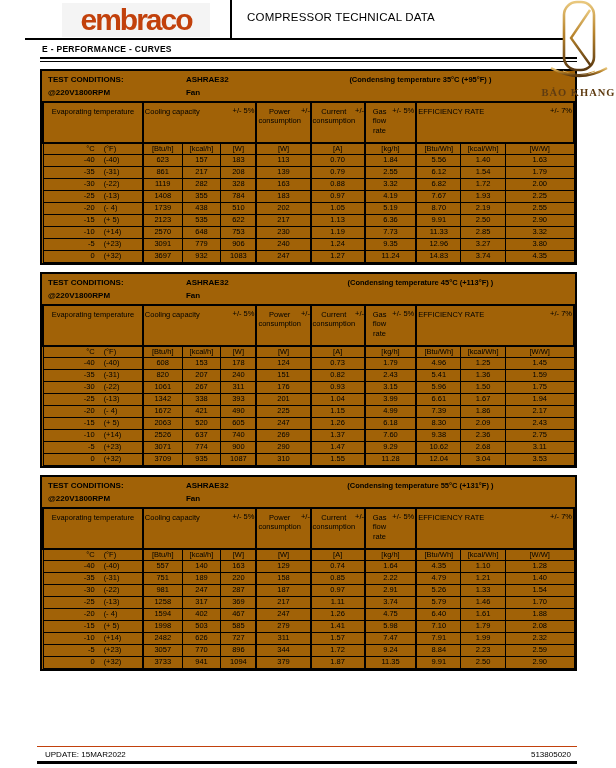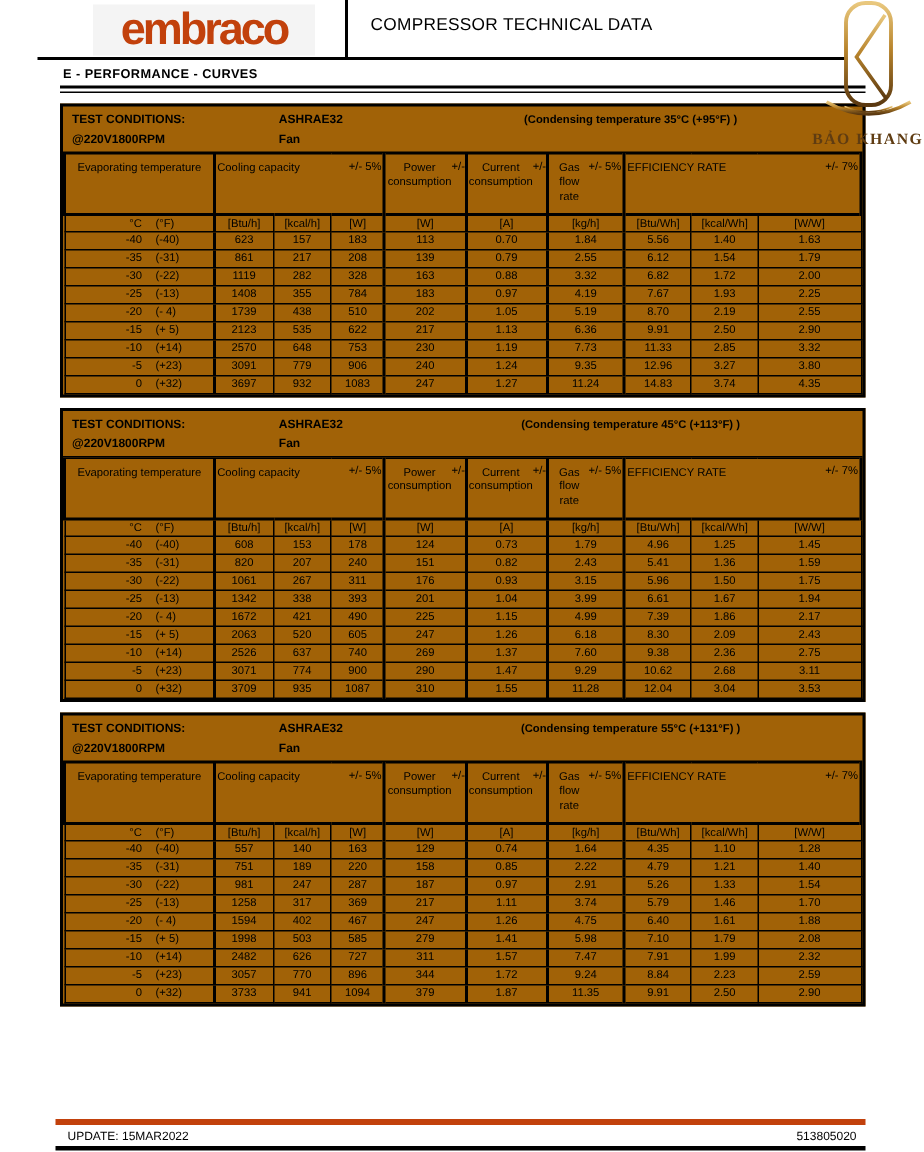--- a/index.html
+++ b/index.html
@@ -58,21 +58,21 @@
   .hlabel { white-space: normal; line-height: 1.25; }
   .htol { white-space: nowrap; }
   tr.units th { border-top: 2px solid #000; }
   .thickR { border-right-width: 2px !important; }
   .tempcell { font-weight: bold; }
   .tempcell .tc { display: inline-block; width: 52%; text-align: right; }
   .tempcell .tf { display: inline-block; width: 48%; text-align: left; padding-left: 9px; }
   
   .ftr {
     position: absolute; left: 37px; top: 746px; width: 540px;
-    border-top: 4px solid #c2410c; border-bottom: 3px solid #000;
+    border-top: 1px solid #c2410c; border-bottom: 3px solid #000;
   }
   .ftr-inner { display: flex; justify-content: space-between; padding: 3px 6px 2px 8px; font-size: 8px; }
 </style>
 </head>
 <body>
 
 <div class="page">
 
   <div class="brand-box">
     <span class="brand">embraco</span>

